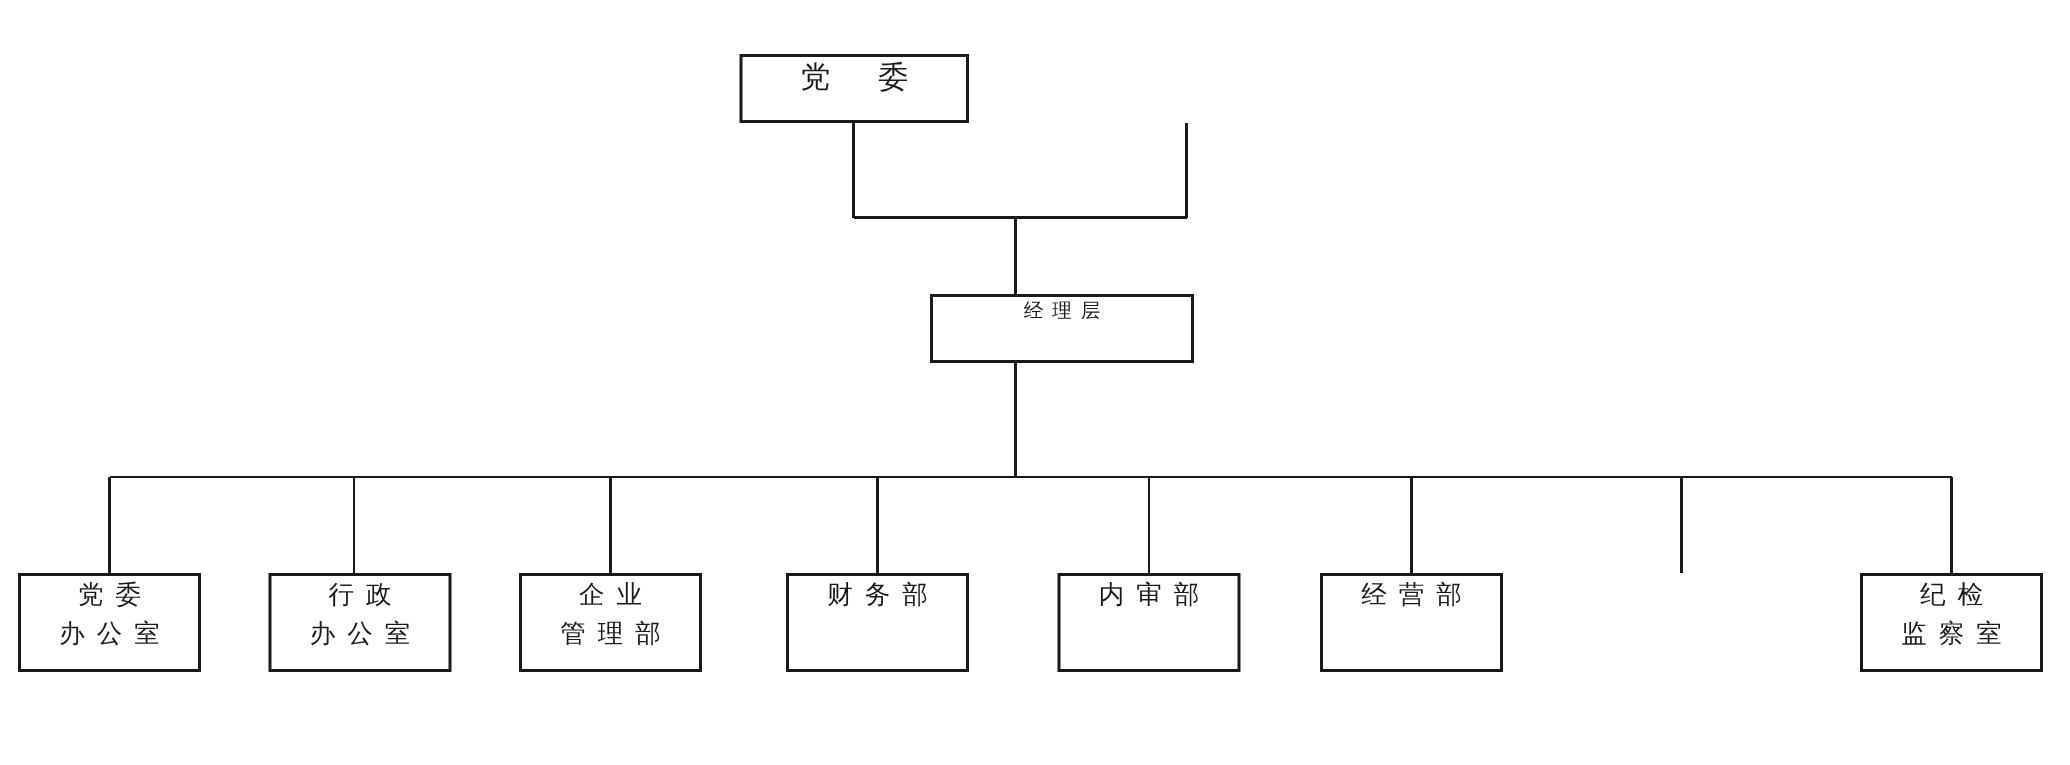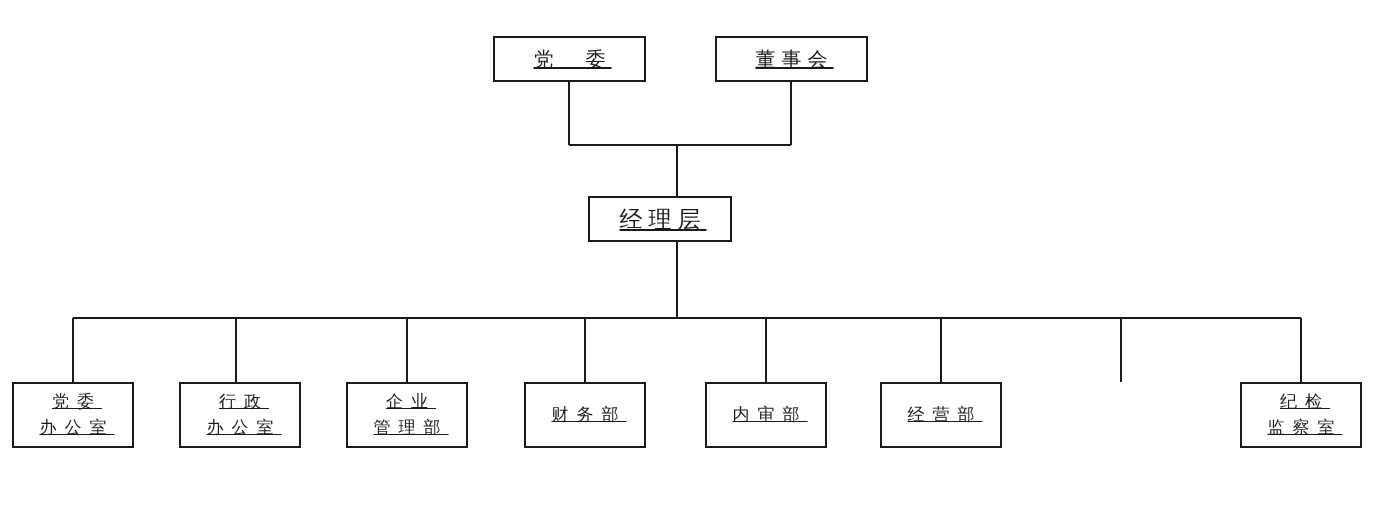--- a/index.html
+++ b/index.html
@@ -23,39 +23,37 @@
     height: 510px;
   }
   .node {
     position: absolute;
     box-sizing: border-box;
     background: #ffffff;
     border: 2px solid #1a1a1a;
     display: flex;
     flex-direction: column;
     align-items: center;
-    justify-content: center;
     color: #1a1a1a;
     text-align: center;
-    text-decoration: underline;
   }
   .node-top {
     width: 153px;
     height: 46px;
     top: 36px;
     font-size: 20px;
     letter-spacing: 6px;
     text-indent: 6px;
   }
   .node-mid {
-    width: 144px;
+    width: 176px;
     height: 46px;
     top: 196px;
-    left: 588px;
-    font-size: 23px;
+    left: 620px;
+    font-size: 13px;
     letter-spacing: 6px;
     text-indent: 6px;
   }
   .node-dept {
     width: 122px;
     height: 66px;
     top: 382px;
     font-size: 17px;
     line-height: 26px;
   }
@@ -95,23 +93,20 @@
       <line x1="766" y1="318" x2="766" y2="382"></line>
       <line x1="941" y1="318" x2="941" y2="382"></line>
       <line x1="1121" y1="318" x2="1121" y2="382"></line>
       <line x1="1301" y1="318" x2="1301" y2="382"></line>
     </g>
   </svg>
 
   <div class="node node-top" style="left:493px">
     <span class="ln">党　委</span>
   </div>
-  <div class="node node-top" style="left:715px">
-    <span class="ln">董事会</span>
-  </div>
 
   <div class="node node-mid">
     <span class="ln">经理层</span>
   </div>
 
   <div class="node node-dept" style="left:12px">
     <span class="ln">党委</span>
     <span class="ln">办公室</span>
   </div>
 

